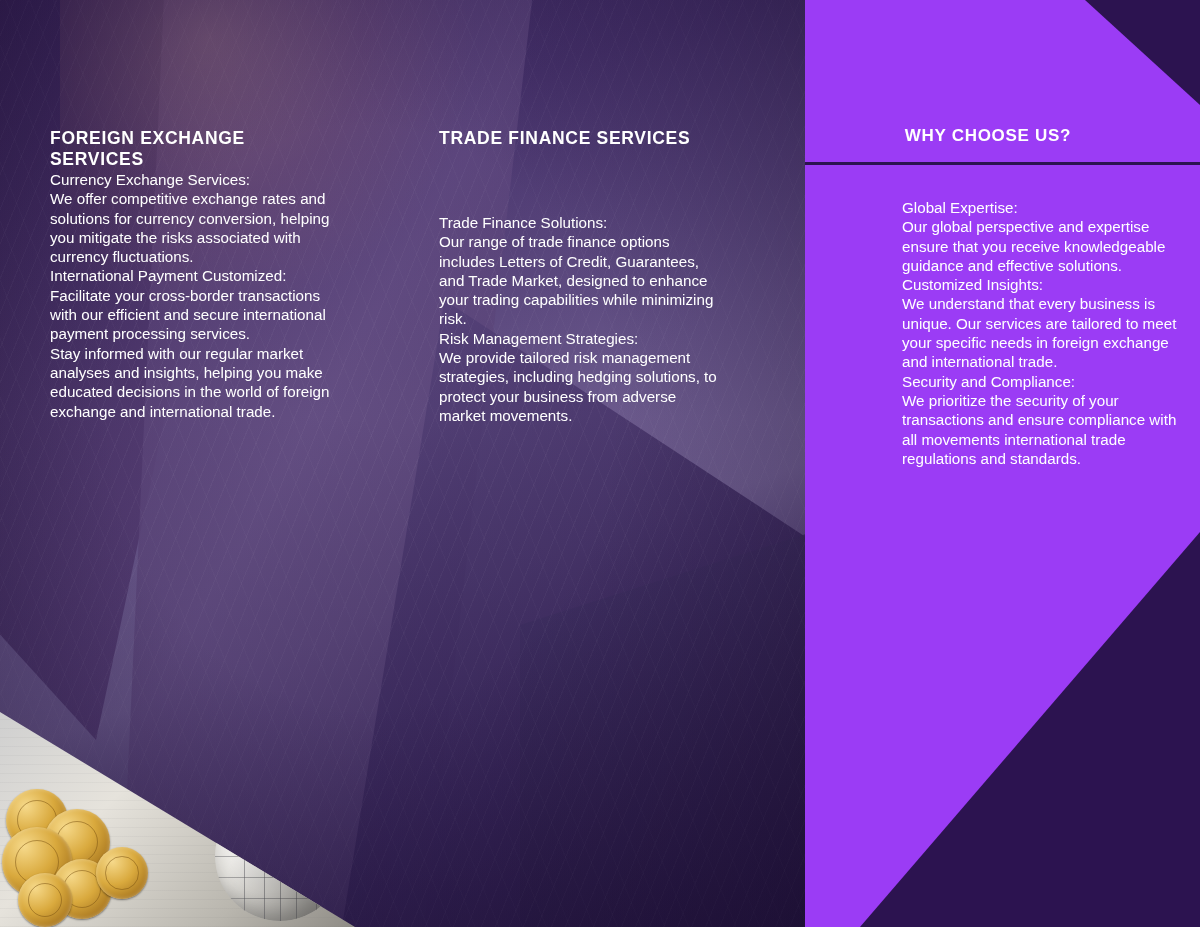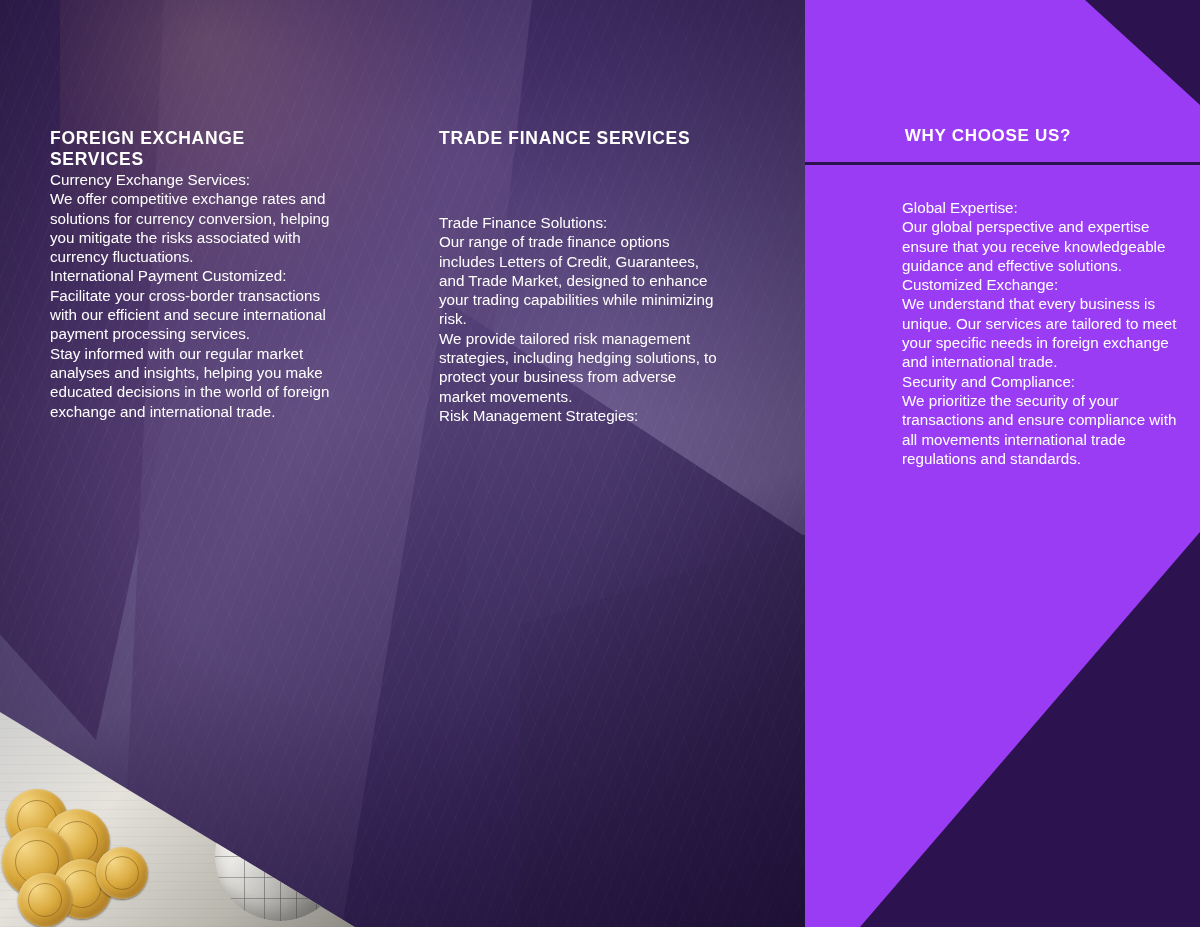--- a/index.html
+++ b/index.html
@@ -262,30 +262,30 @@
       <p>Facilitate your cross-border transactions with our efficient and secure international payment processing services.</p>
       <p>Stay informed with our regular market analyses and insights, helping you make educated decisions in the world of foreign exchange and international trade.</p>
     </div>
   </div>
 
   <div class="col" id="col-trade-finance">
     <div class="col-heading">TRADE FINANCE SERVICES</div>
     <div class="col-body">
       <p>Trade Finance Solutions:</p>
       <p>Our range of trade finance options includes Letters of Credit, Guarantees, and Trade Market, designed to enhance your trading capabilities while minimizing risk.</p>
+      <p>Risk Management Strategies:</p>
       <p>We provide tailored risk management strategies, including hedging solutions, to protect your business from adverse market movements.</p>
-      <p>Risk Management Strategies:</p>
     </div>
   </div>
 
   <div class="col" id="col-why-choose-us">
     <div class="col-heading">WHY CHOOSE US?</div>
     <div class="col-body">
       <p>Global Expertise:</p>
       <p>Our global perspective and expertise ensure that you receive knowledgeable guidance and effective solutions.</p>
-      <p>Customized Exchange:</p>
+      <p>Customized Insights:</p>
       <p>We understand that every business is unique. Our services are tailored to meet your specific needs in foreign exchange and international trade.</p>
       <p>Security and Compliance:</p>
       <p>We prioritize the security of your transactions and ensure compliance with all movements international trade regulations and standards.</p>
     </div>
   </div>
 
 </div>
 
 </body></html>

